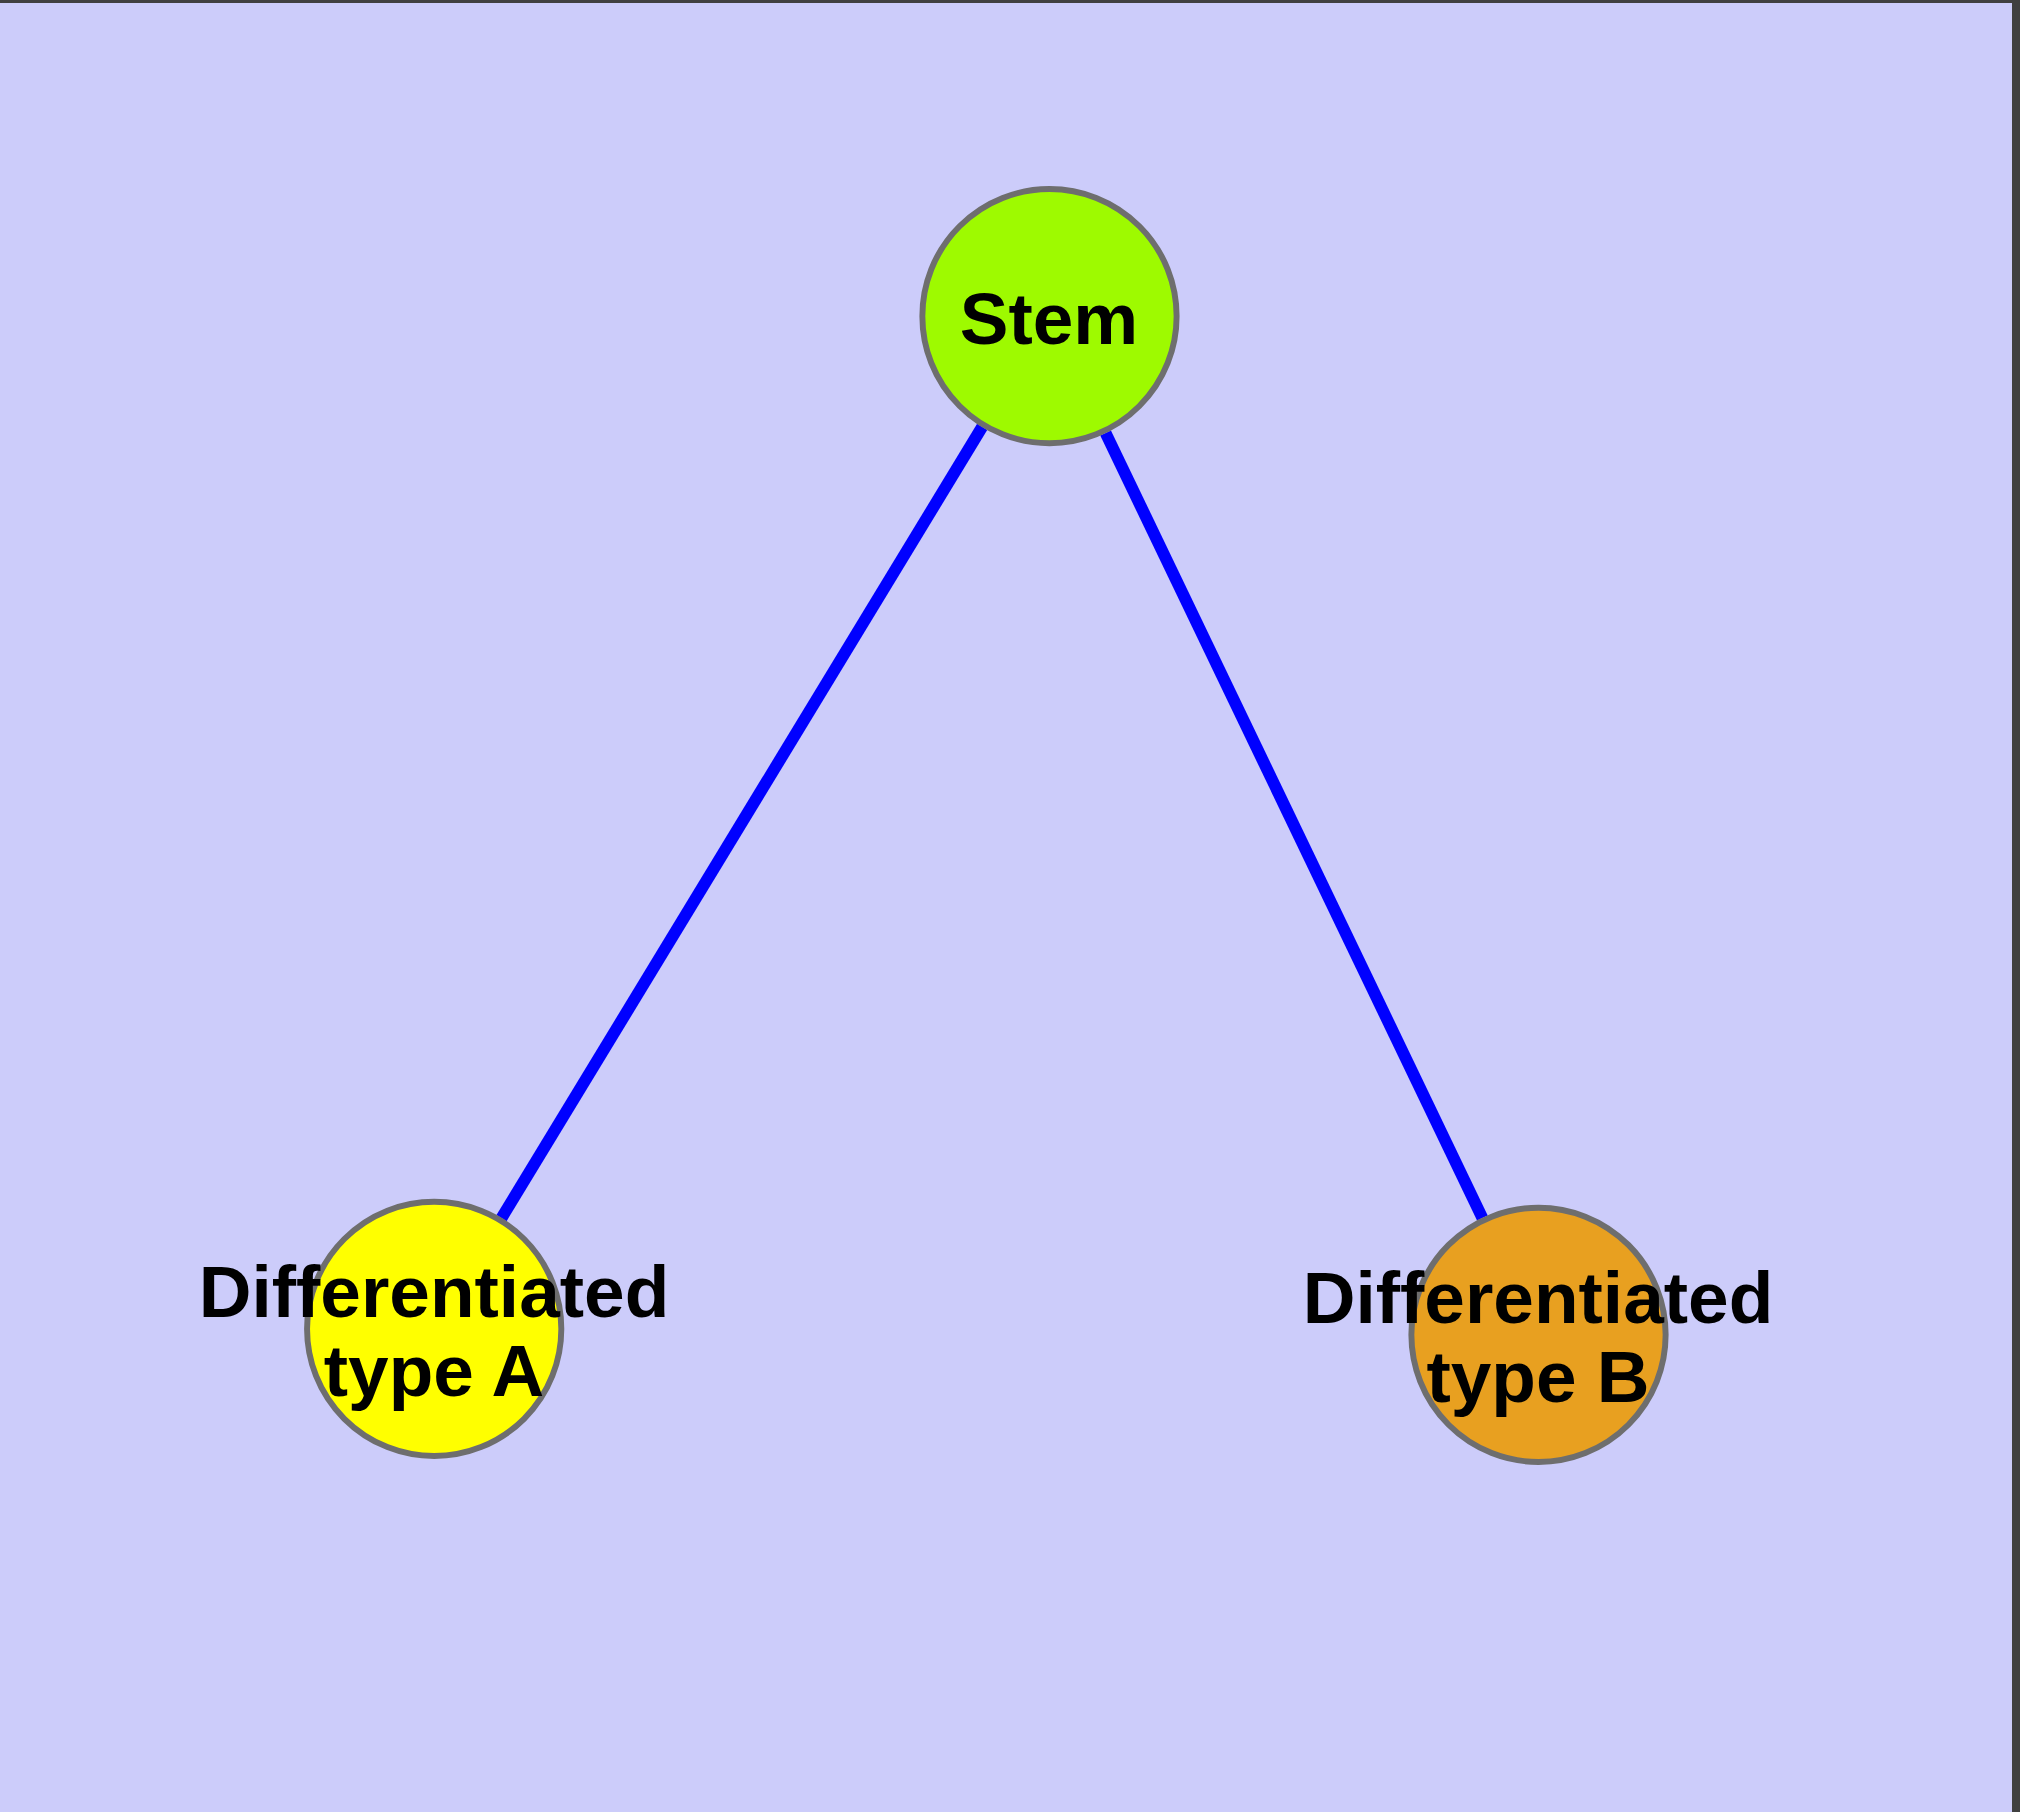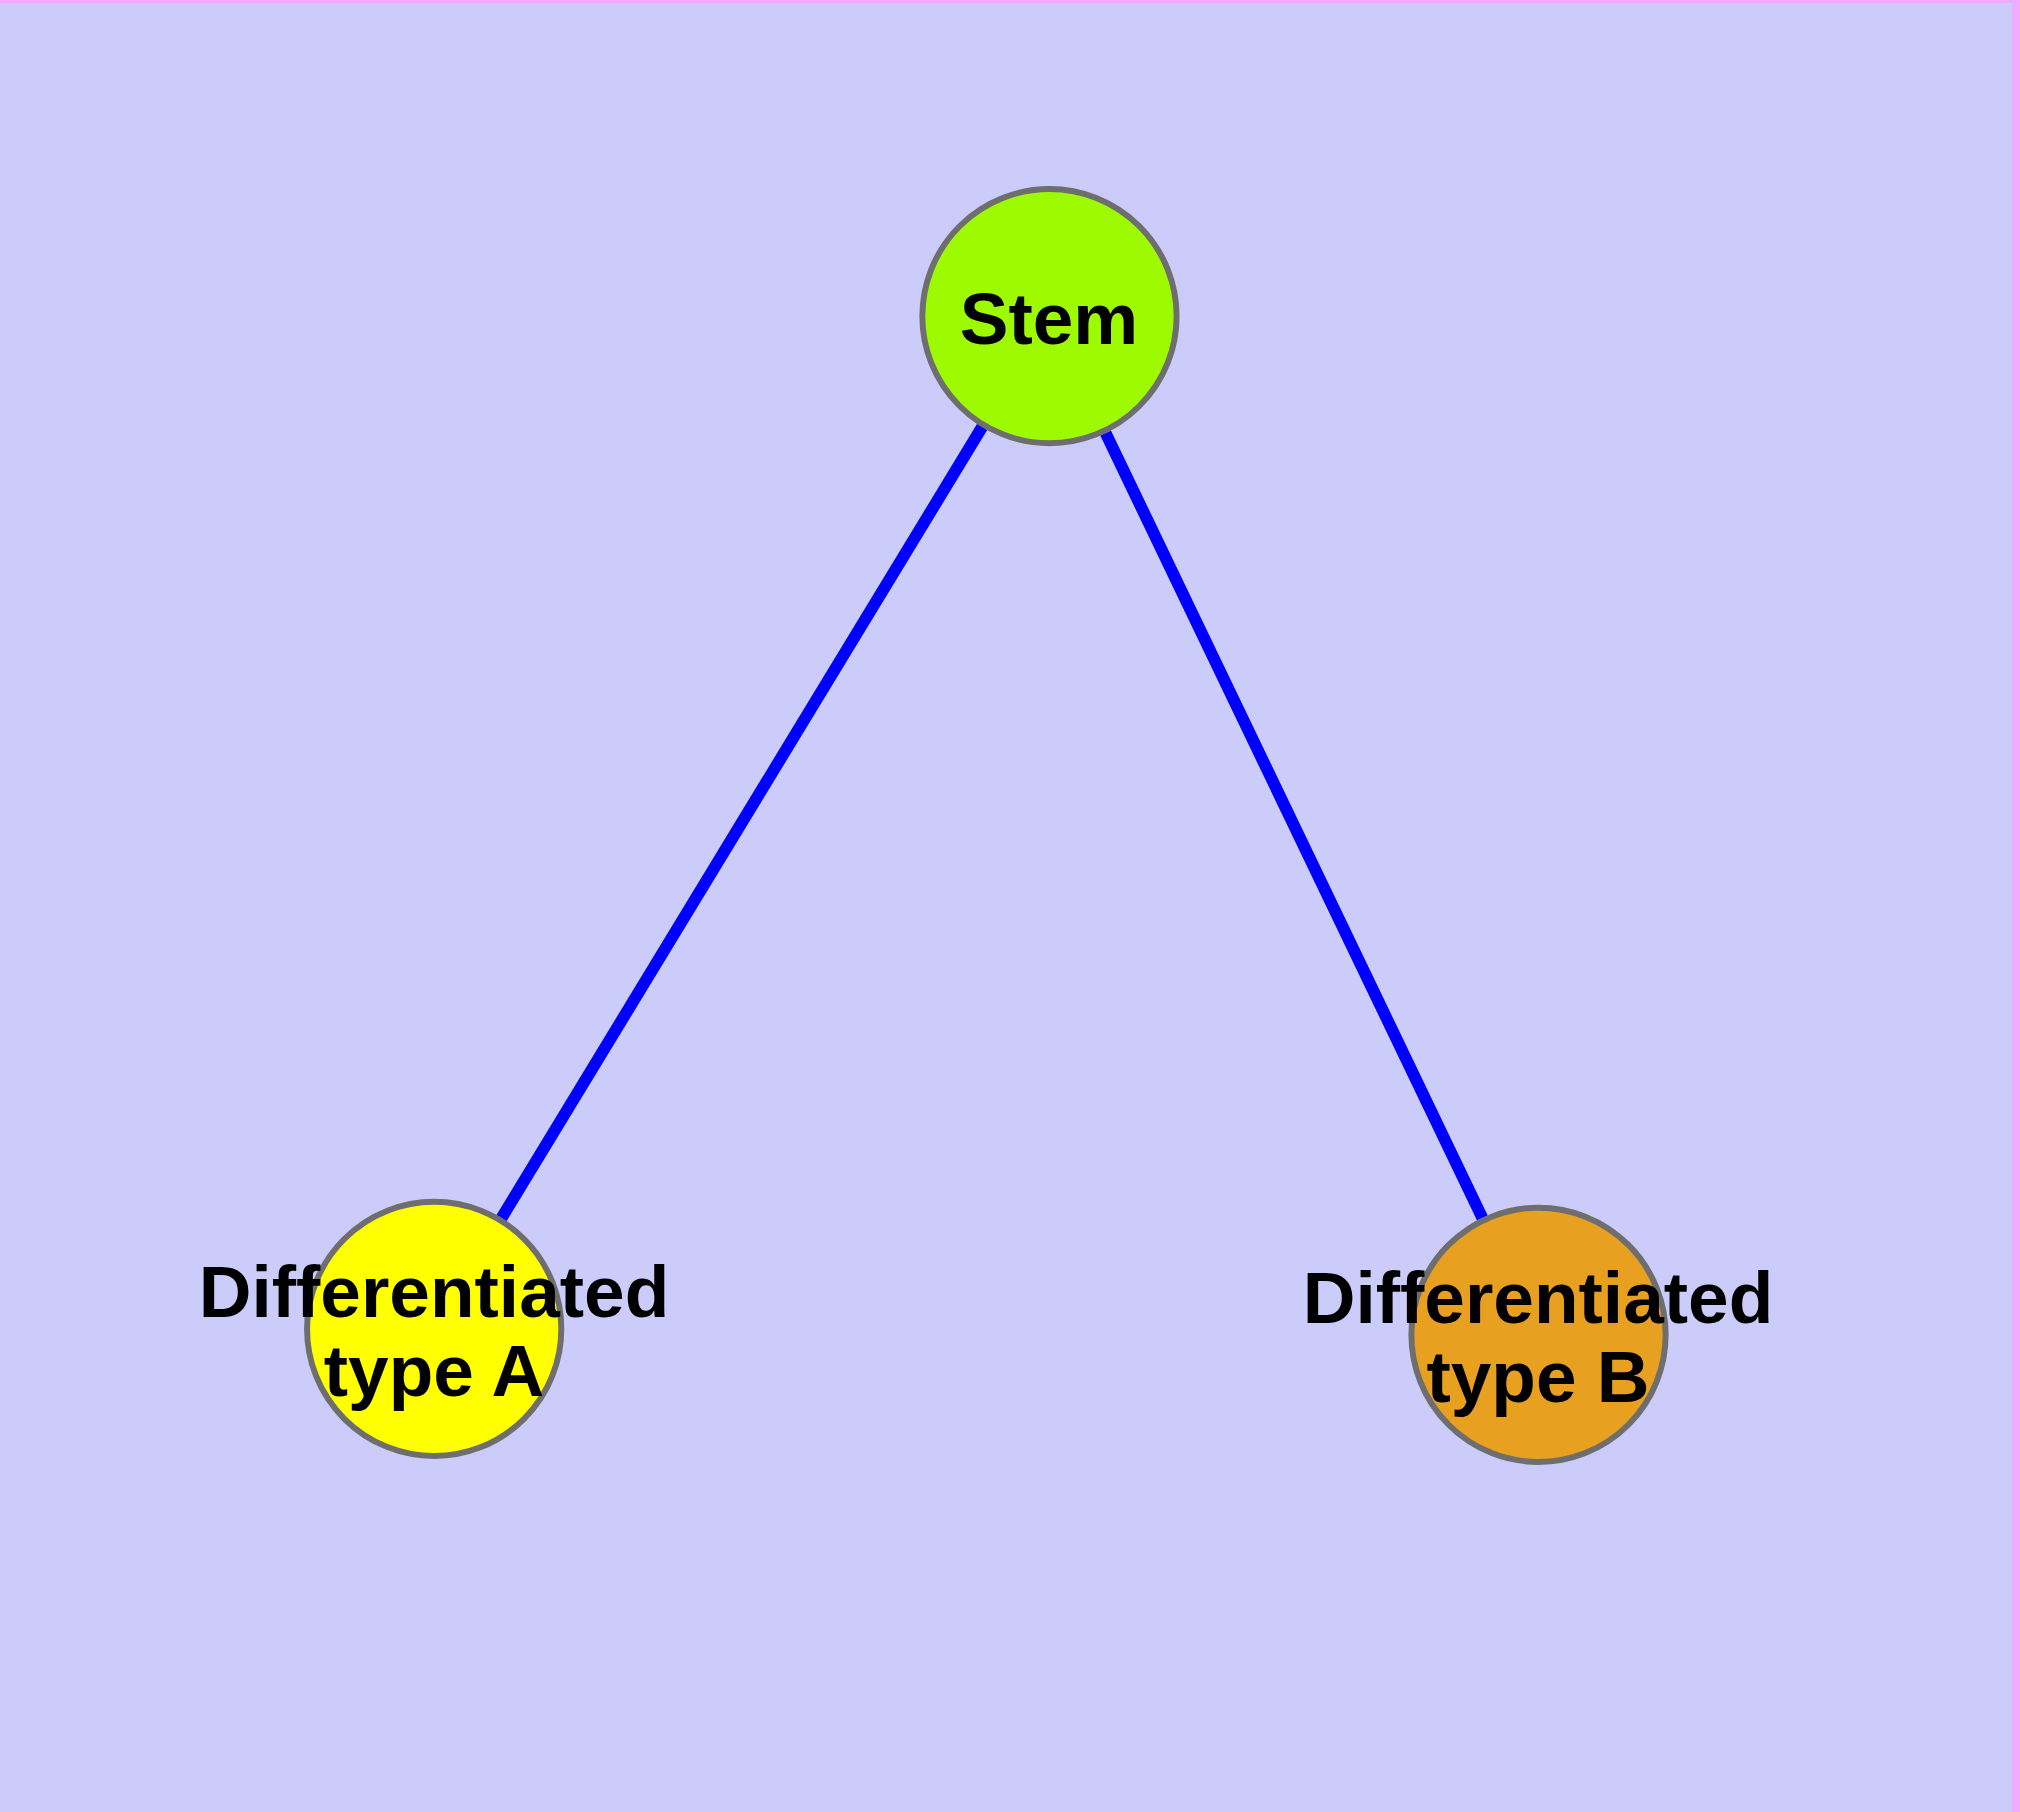--- a/index.html
+++ b/index.html
@@ -10,21 +10,21 @@
   body {
     width: 2021px;
     height: 1812px;
     overflow: hidden;
     font-family: "Liberation Sans", sans-serif;
   }
   #graph-canvas {
     position: relative;
     width: 2021px;
     height: 1812px;
-    background: #f0abfc;
+    background: #404040;
   }
   #graph-plot {
     position: absolute;
     left: 0;
     top: 3.4px;
     width: 2012px;
     height: 1809px;
     background: #ccccfa;
     overflow: hidden;
   }

